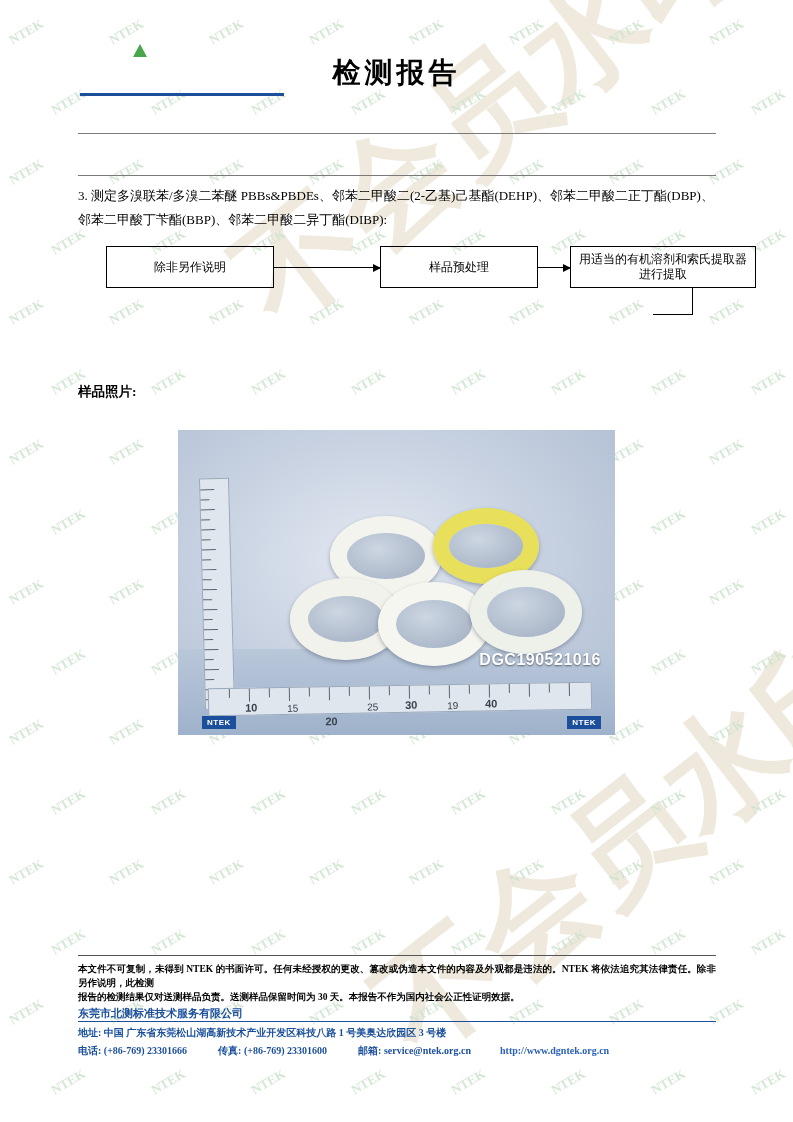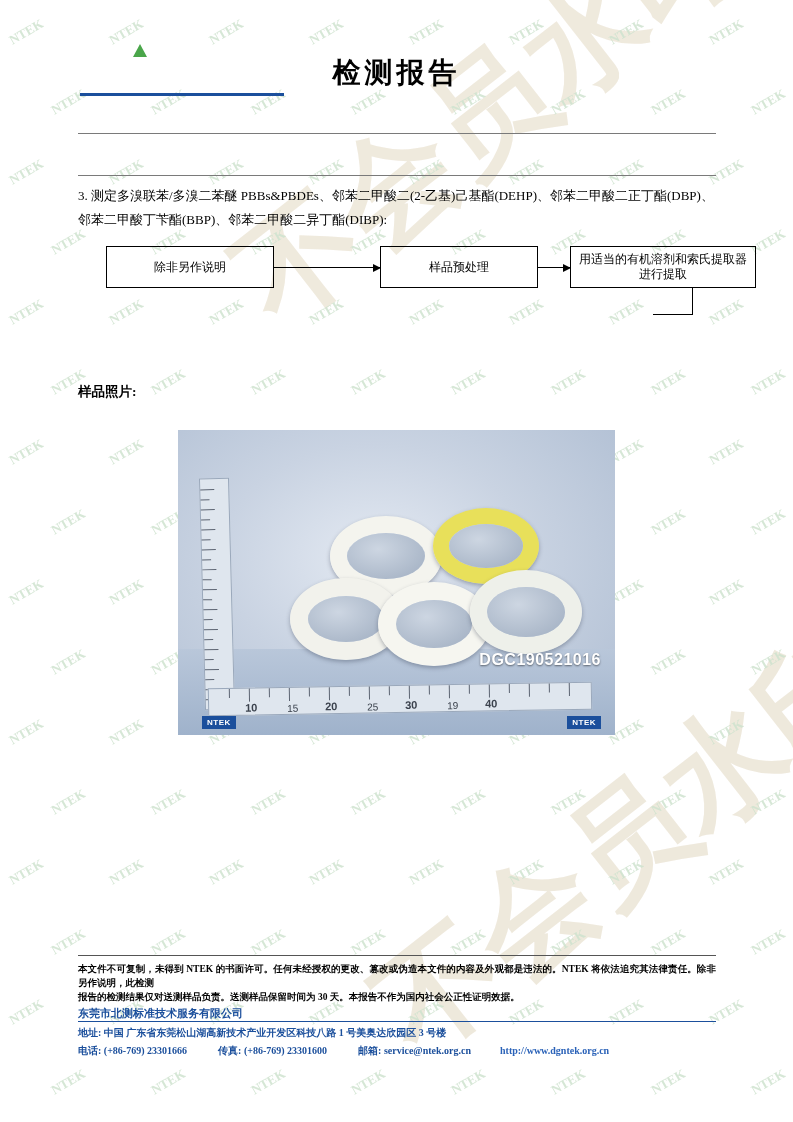--- a/index.html
+++ b/index.html
@@ -598,21 +598,21 @@
       <div class="tick" style="left:220px;top:0;width:1px;height:9px;"></div>
       <div class="tick" style="left:240px;top:0;width:1px;height:13px;"></div>
       <div class="tick" style="left:260px;top:0;width:1px;height:9px;"></div>
       <div class="tick" style="left:280px;top:0;width:1px;height:13px;"></div>
       <div class="tick" style="left:300px;top:0;width:1px;height:9px;"></div>
       <div class="tick" style="left:320px;top:0;width:1px;height:13px;"></div>
       <div class="tick" style="left:340px;top:0;width:1px;height:9px;"></div>
       <div class="tick" style="left:360px;top:0;width:1px;height:13px;"></div>
       <div class="ruler-num big" style="left:36px;top:13px;">10</div>
       <div class="ruler-num" style="left:78px;top:15px;">15</div>
-      <div class="ruler-num big" style="left:116px;top:13px;text-align:right;">20</div>
+      <div class="ruler-num big" style="left:116px;top:28px;text-align:right;">20</div>
       <div class="ruler-num" style="left:158px;top:15px;">25</div>
       <div class="ruler-num big" style="left:196px;top:13px;">30</div>
       <div class="ruler-num" style="left:238px;top:15px;">19</div>
       <div class="ruler-num big" style="left:276px;top:13px;">40</div>
     </div>
 
     <div class="tape" id="tape-white-1">
         <div class="tape-inner"></div>
       </div>
     <div class="tape" id="tape-yellow">

